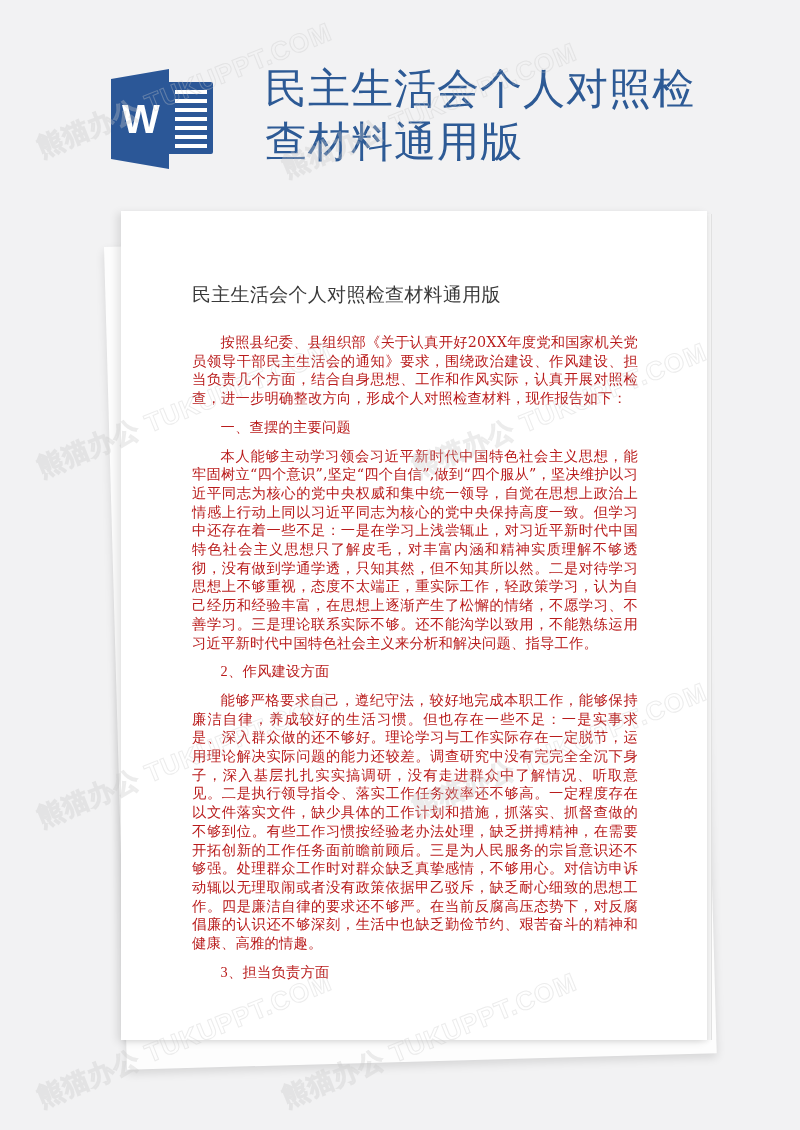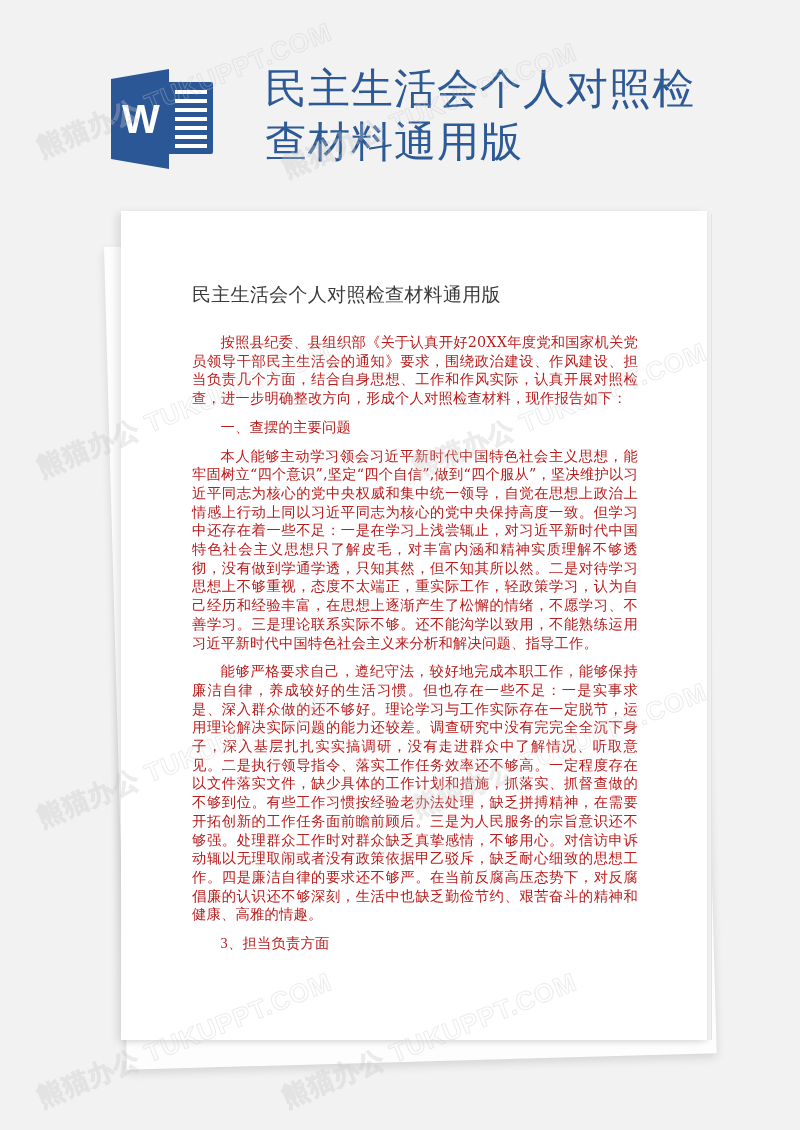--- a/index.html
+++ b/index.html
@@ -91,20 +91,21 @@
 
 <div class="page-back"></div>
 <div class="page-edge"></div>
 
 <div class="page-main">
   <div class="doc">
     <div class="doc-title">民主生活会个人对照检查材料通用版</div>
     <p class="p">按照县纪委、县组织部《关于认真开好20XX年度党和国家机关党员领导干部民主生活会的通知》要求，围绕政治建设、作风建设、担当负责几个方面，结合自身思想、工作和作风实际，认真开展对照检查，进一步明确整改方向，形成个人对照检查材料，现作报告如下：</p>
     <p class="p heading">一、查摆的主要问题</p>
     <p class="p">本人能够主动学习领会习近平新时代中国特色社会主义思想，能牢固树立“四个意识”,坚定“四个自信”,做到“四个服从”，坚决维护以习近平同志为核心的党中央权威和集中统一领导，自觉在思想上政治上情感上行动上同以习近平同志为核心的党中央保持高度一致。但学习中还存在着一些不足：一是在学习上浅尝辄止，对习近平新时代中国特色社会主义思想只了解皮毛，对丰富内涵和精神实质理解不够透彻，没有做到学通学透，只知其然，但不知其所以然。二是对待学习思想上不够重视，态度不太端正，重实际工作，轻政策学习，认为自己经历和经验丰富，在思想上逐渐产生了松懈的情绪，不愿学习、不善学习。三是理论联系实际不够。还不能沟学以致用，不能熟练运用习近平新时代中国特色社会主义来分析和解决问题、指导工作。</p>
+    <p class="p heading">2、作风建设方面</p>
     <p class="p">能够严格要求自己，遵纪守法，较好地完成本职工作，能够保持廉洁自律，养成较好的生活习惯。但也存在一些不足：一是实事求是、深入群众做的还不够好。理论学习与工作实际存在一定脱节，运用理论解决实际问题的能力还较差。调查研究中没有完完全全沉下身子，深入基层扎扎实实搞调研，没有走进群众中了解情况、听取意见。二是执行领导指令、落实工作任务效率还不够高。一定程度存在以文件落实文件，缺少具体的工作计划和措施，抓落实、抓督查做的不够到位。有些工作习惯按经验老办法处理，缺乏拼搏精神，在需要开拓创新的工作任务面前瞻前顾后。三是为人民服务的宗旨意识还不够强。处理群众工作时对群众缺乏真挚感情，不够用心。对信访申诉动辄以无理取闹或者没有政策依据甲乙驳斥，缺乏耐心细致的思想工作。四是廉洁自律的要求还不够严。在当前反腐高压态势下，对反腐倡廉的认识还不够深刻，生活中也缺乏勤俭节约、艰苦奋斗的精神和健康、高雅的情趣。</p>
     <p class="p heading">3、担当负责方面</p>
   </div>
 </div>
 
 <div class="wm" style="left:45px; top:130px;">熊猫办公 TUKUPPT.COM</div>
 <div class="wm" style="left:290px; top:150px;">熊猫办公 TUKUPPT.COM</div>
 <div class="wm" style="left:45px; top:450px;">熊猫办公 TUKUPPT.COM</div>
 <div class="wm" style="left:420px; top:450px;">熊猫办公 TUKUPPT.COM</div>
 <div class="wm" style="left:45px; top:800px;">熊猫办公 TUKUPPT.COM</div>

